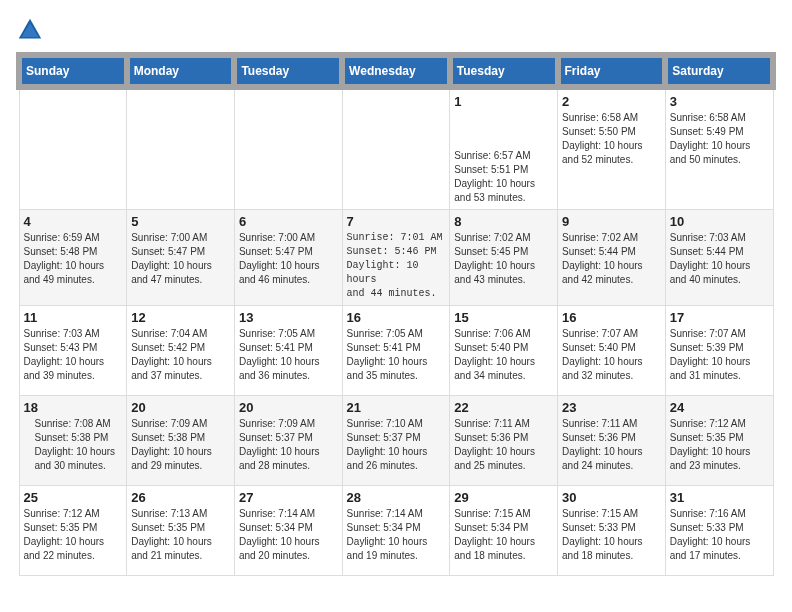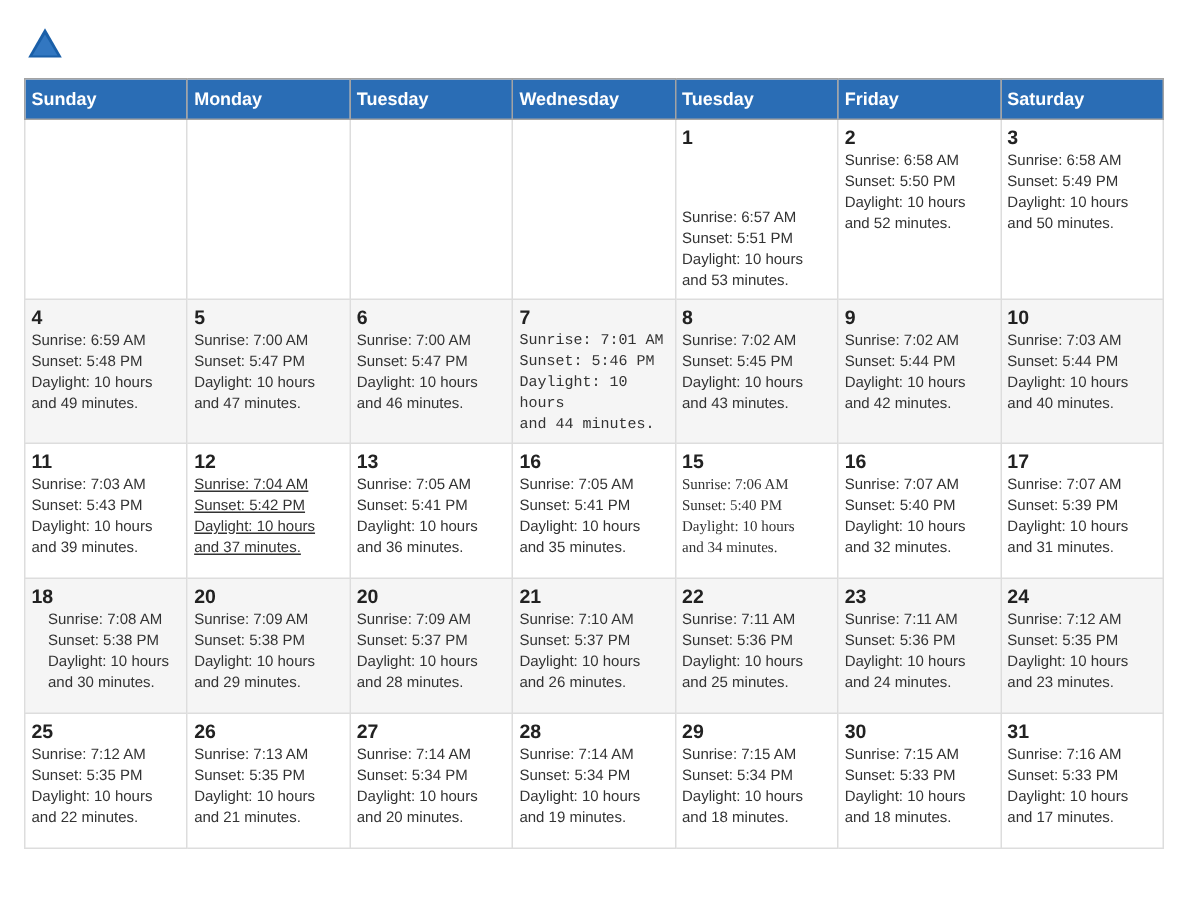--- a/index.html
+++ b/index.html
@@ -41,21 +41,21 @@
       width: 100%;
       border-collapse: collapse;
       table-layout: fixed;
     }
     th {
       background-color: #2a6db5;
       color: #fff;
       padding: 6px 4px;
       font-size: 12px;
       text-align: left;
-      border: 1px solid #a3a3a3;
+      border: 6px solid #a3a3a3;
     }
     td {
       vertical-align: top;
       padding: 4px;
       font-size: 10.5px;
       color: #333;
       border: 1px solid #ddd;
       height: 90px;
       background: #fff;
     }
@@ -191,42 +191,42 @@
       <tr>
         <td>
           <div class="day-num">11</div>
           <div class="day-detail" style="white-space: pre-line;">Sunrise: 7:03 AM
 Sunset: 5:43 PM
 Daylight: 10 hours
 and 39 minutes.</div>
         </td>
         <td>
           <div class="day-num">12</div>
-          <div class="day-detail" style="white-space: pre-line; text-decoration: underline;">Sunrise: 7:04 AM
+          <div class="day-detail" style="white-space: pre-line;">Sunrise: 7:04 AM
 Sunset: 5:42 PM
 Daylight: 10 hours
 and 37 minutes.</div>
         </td>
         <td>
           <div class="day-num">13</div>
           <div class="day-detail" style="white-space: pre-line;">Sunrise: 7:05 AM
 Sunset: 5:41 PM
 Daylight: 10 hours
 and 36 minutes.</div>
         </td>
         <td>
           <div class="day-num">16</div>
           <div class="day-detail" style="white-space: pre-line;">Sunrise: 7:05 AM
 Sunset: 5:41 PM
 Daylight: 10 hours
 and 35 minutes.</div>
         </td>
         <td>
           <div class="day-num">15</div>
-          <div class="day-detail" style="white-space: pre-line; font-family: Liberation Serif, serif;">Sunrise: 7:06 AM
+          <div class="day-detail" style="white-space: pre-line;">Sunrise: 7:06 AM
 Sunset: 5:40 PM
 Daylight: 10 hours
 and 34 minutes.</div>
         </td>
         <td>
           <div class="day-num">16</div>
           <div class="day-detail" style="white-space: pre-line;">Sunrise: 7:07 AM
 Sunset: 5:40 PM
 Daylight: 10 hours
 and 32 minutes.</div>

